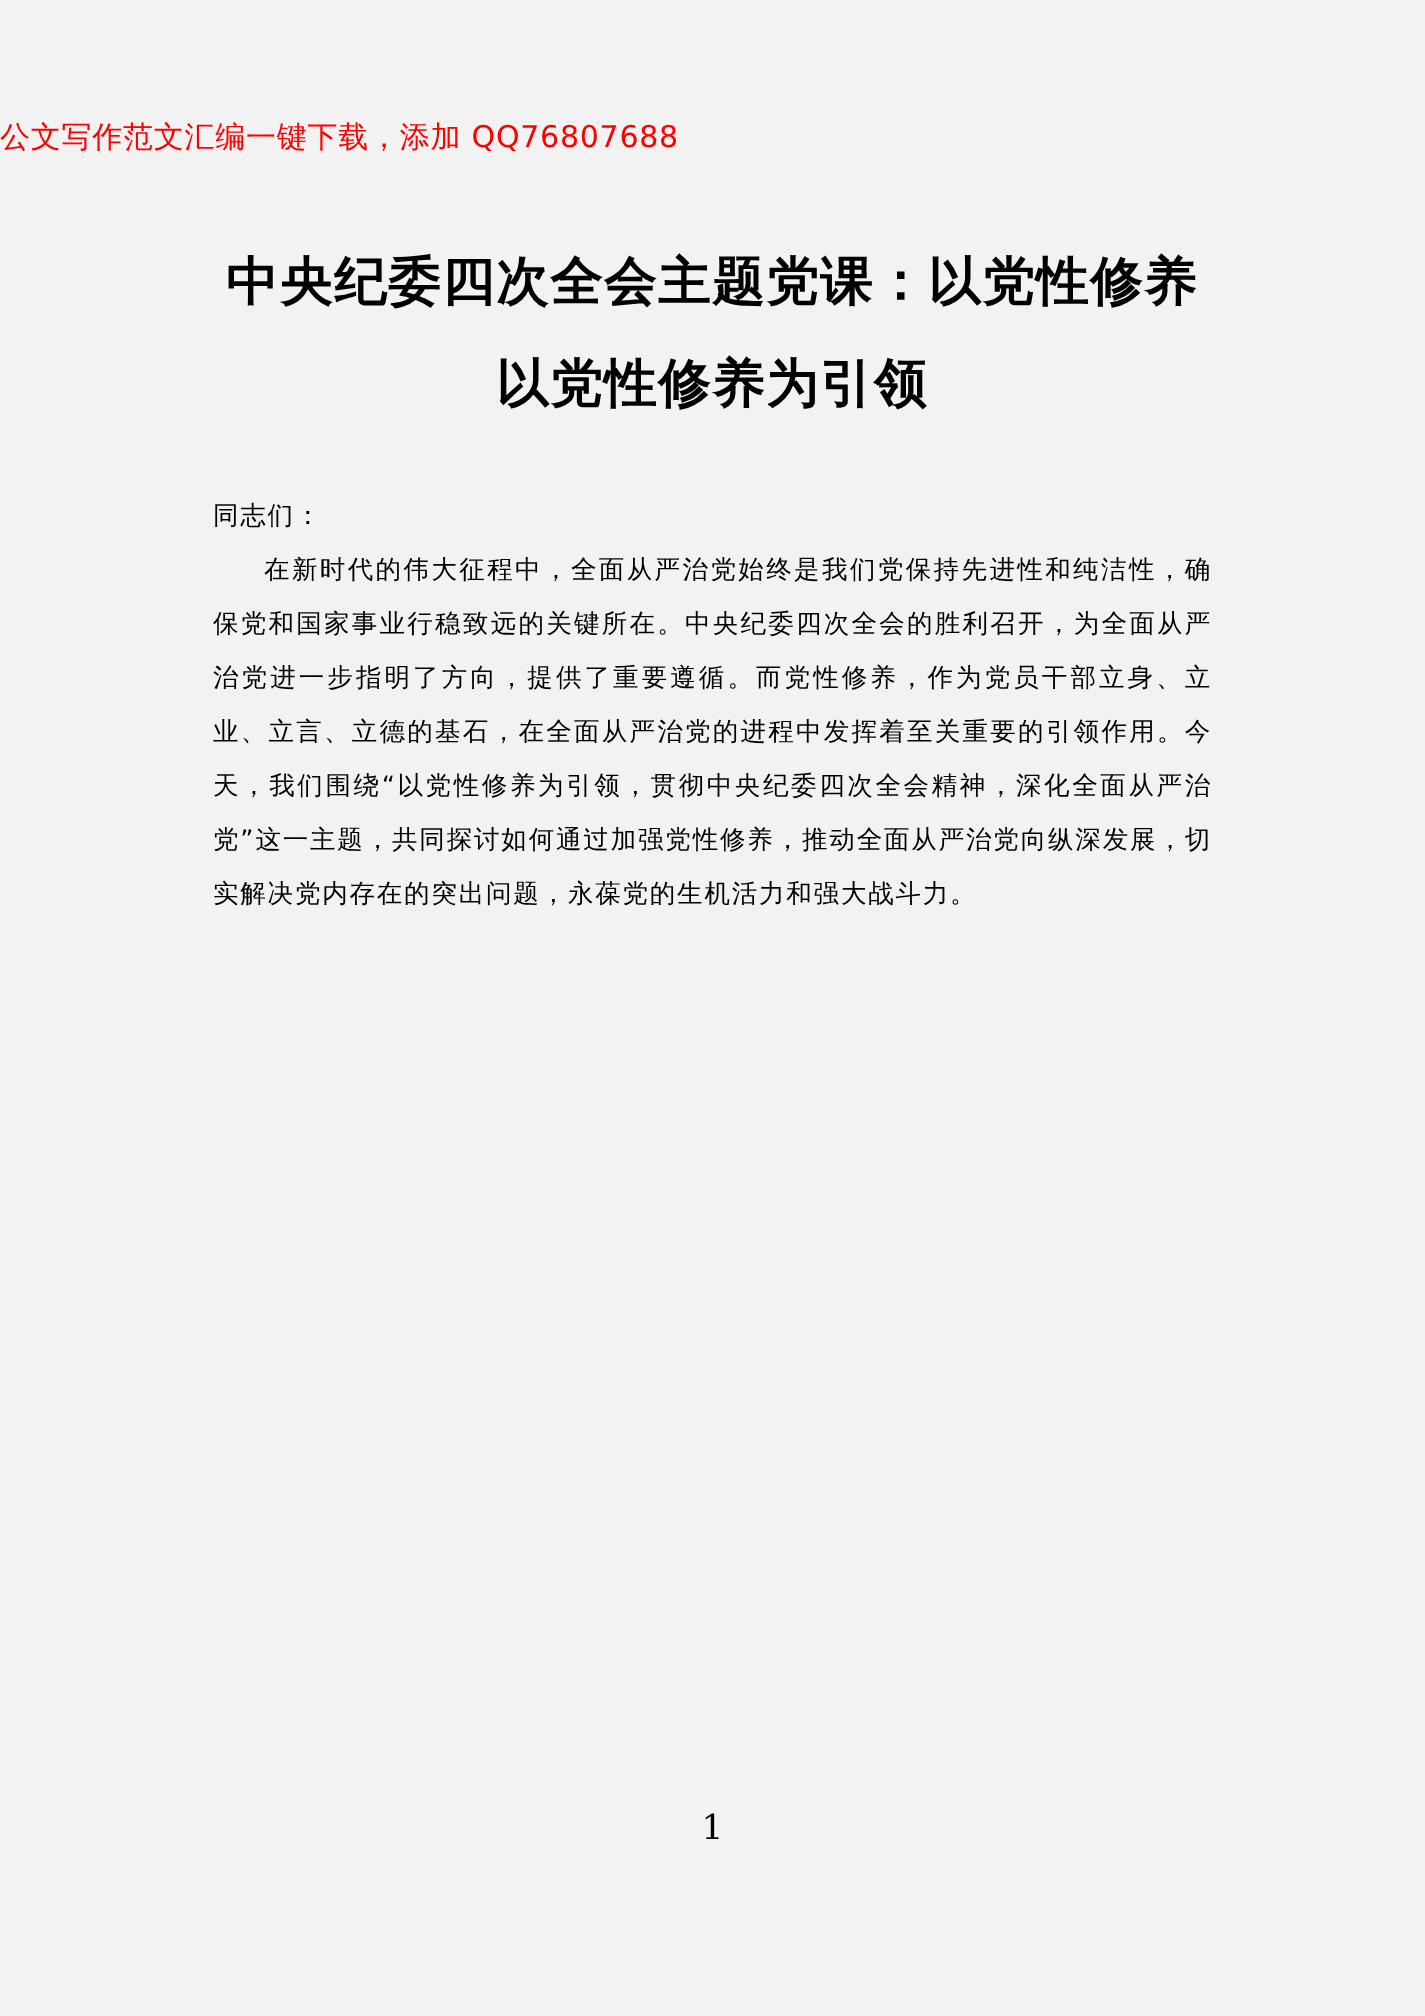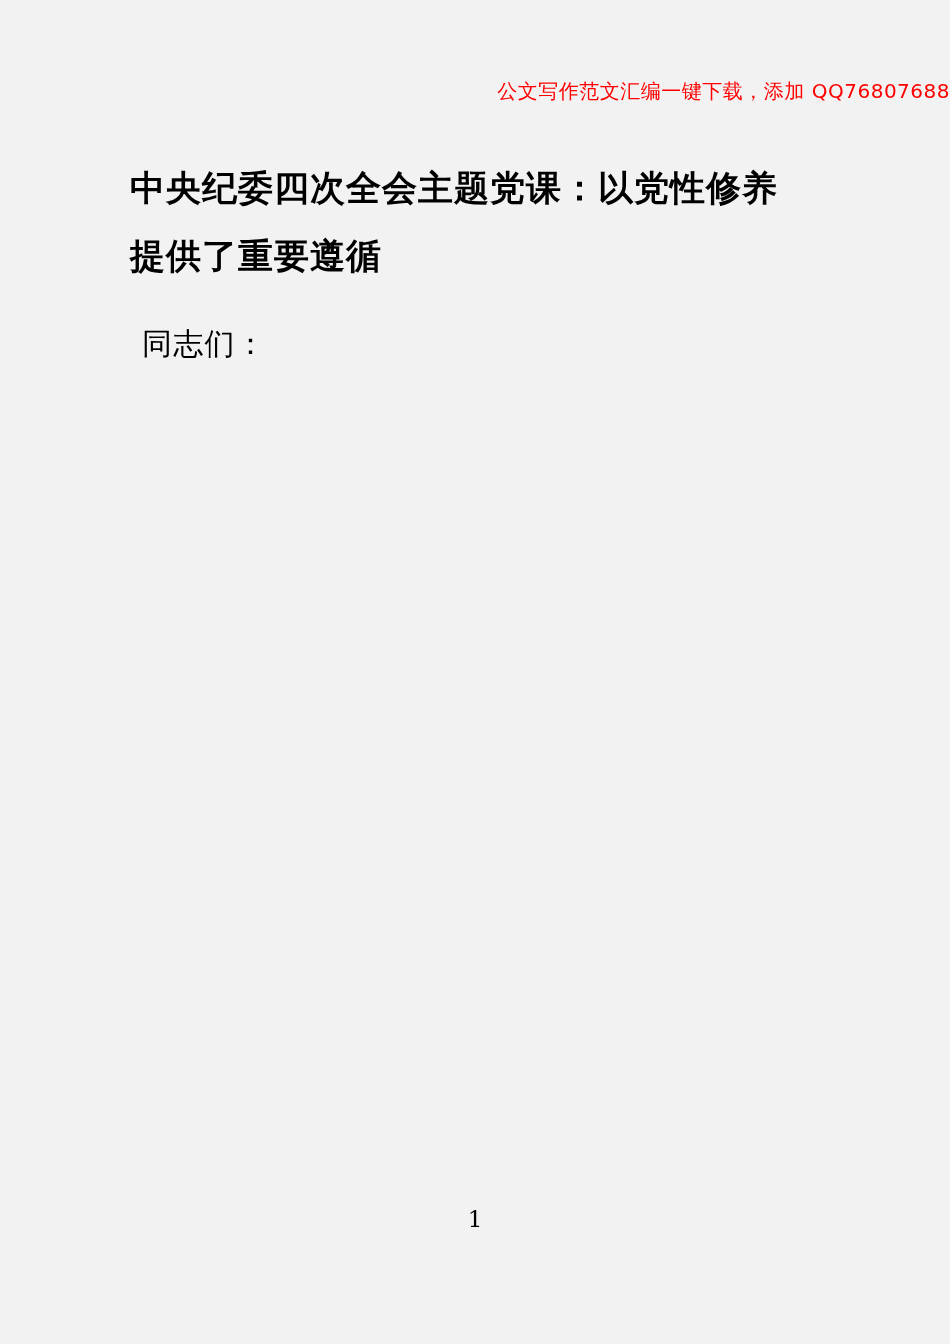--- a/index.html
+++ b/index.html
@@ -12,42 +12,42 @@
     width: 950px;
     height: 1344px;
     margin: 0 auto;
     background: #f2f2f2;
     overflow: hidden;
     font-family: "DejaVu Sans", sans-serif;
     color: #000000;
   }
   .notice {
     padding-top: 78px;
-    text-align: right;
+    text-align: left;
     color: #fe0000;
     font-size: 20px;
     line-height: 26px;
     letter-spacing: 0.5px;
   }
   .doc-title {
     width: 690px;
     margin: 50px auto 0 auto;
-    text-align: left;
+    text-align: center;
     font-size: 35px;
     font-weight: bold;
     line-height: 68px;
     letter-spacing: 1px;
   }
   .title-line {
     display: block;
   }
   .content {
     width: 666px;
     margin: 36px auto 0 auto;
-    font-size: 30px;
+    font-size: 17px;
     line-height: 36px;
     letter-spacing: 1.2px;
     text-align: justify;
   }
   .para {
     margin: 0;
   }
   .para.indent {
     text-indent: 2em;
   }
@@ -64,22 +64,23 @@
 </style>
 </head>
 <body>
 
 <div class="page">
 
   <div class="notice">公文写作范文汇编一键下载，添加 QQ76807688</div>
 
   <h1 class="doc-title">
     <span class="title-line">中央纪委四次全会主题党课：以党性修养</span>
-    <span class="title-line">提供了重要遵循</span>
+    <span class="title-line">以党性修养为引领</span>
   </h1>
 
   <div class="content">
     <p class="para">同志们：</p>
+    <p class="para indent">在新时代的伟大征程中，全面从严治党始终是我们党保持先进性和纯洁性，确保党和国家事业行稳致远的关键所在。中央纪委四次全会的胜利召开，为全面从严治党进一步指明了方向，提供了重要遵循。而党性修养，作为党员干部立身、立业、立言、立德的基石，在全面从严治党的进程中发挥着至关重要的引领作用。今天，我们围绕“以党性修养为引领，贯彻中央纪委四次全会精神，深化全面从严治党”这一主题，共同探讨如何通过加强党性修养，推动全面从严治党向纵深发展，切实解决党内存在的突出问题，永葆党的生机活力和强大战斗力。</p>
   </div>
 
   <div class="page-number">1</div>
 
 </div>
 
 </body></html>

